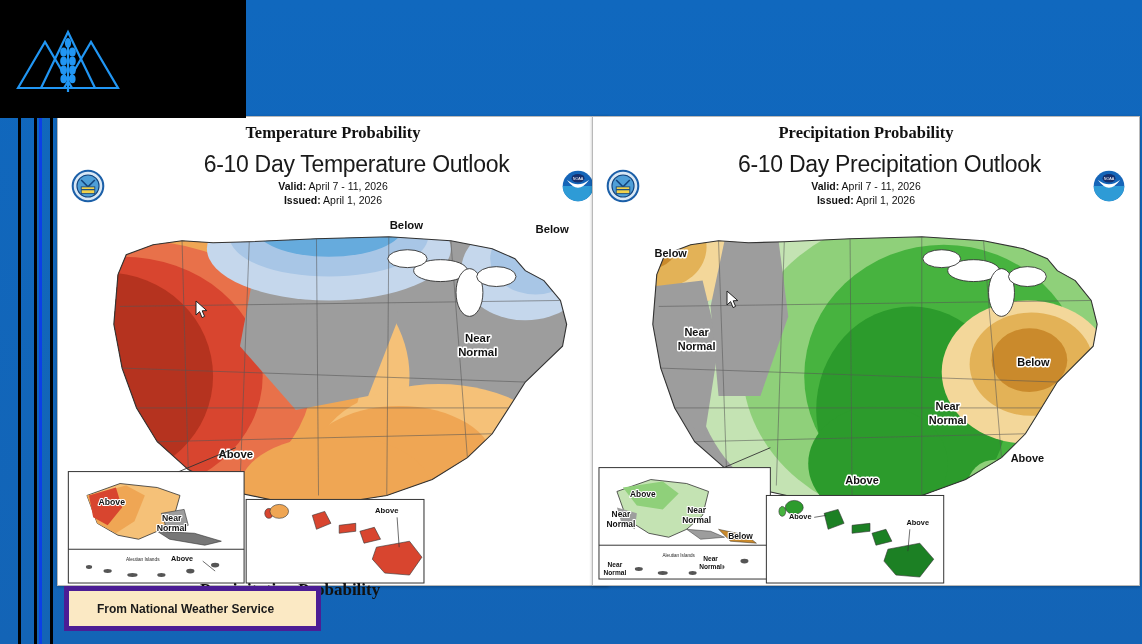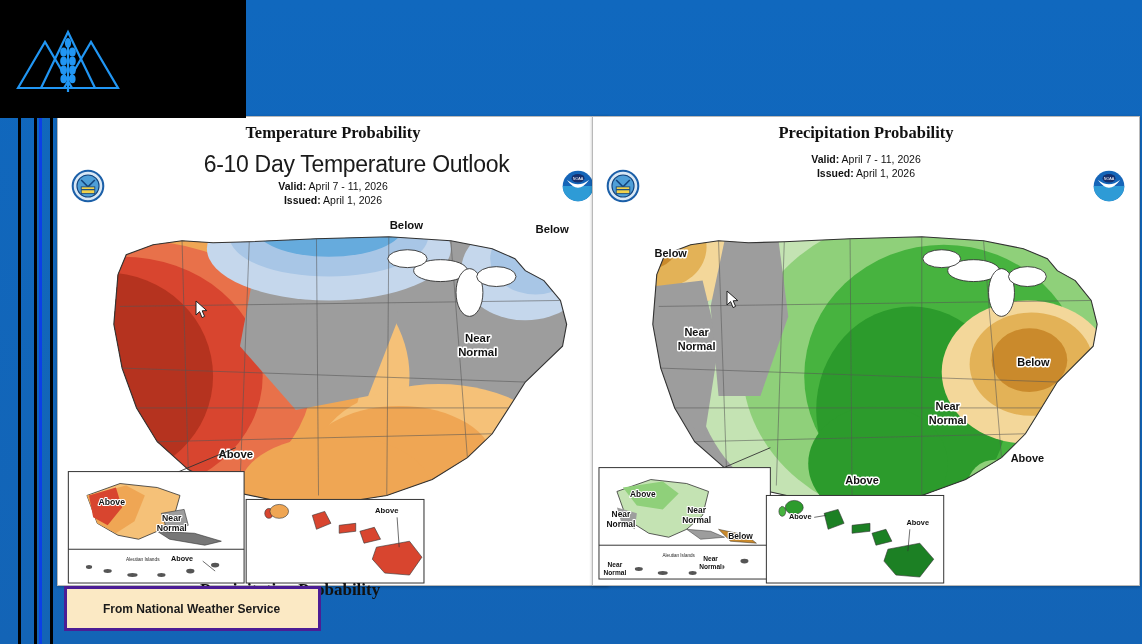--- a/index.html
+++ b/index.html
@@ -33,21 +33,21 @@
   .seal{position:absolute;top:52px;width:34px;height:34px;}
   .seal.left{left:13px;} .seal.right{right:13px;}
   
   .mapwrap{position:absolute;left:0;top:80px;width:100%;bottom:0;}
   .mapwrap svg{display:block;width:100%;height:100%;}
   .mlabel{font-family:"Liberation Sans",sans-serif;font-weight:bold;fill:#111;
           paint-order:stroke;stroke:#fff;stroke-width:3px;stroke-linejoin:round;}
   .mlabel.sm{stroke-width:2.2px;}
   
   #caption{position:absolute;left:64px;top:586px;width:257px;height:45px;background:#FBE9C4;
-     border:3px solid #4c1d95;z-index:9;display:flex;align-items:center;padding-left:36px;
+     border:5px solid #4c1d95;z-index:9;display:flex;align-items:center;padding-left:28px;
      font-size:12px;font-weight:bold;color:#1a1a1a;}
   
   .cursor{position:absolute;z-index:8;width:13px;height:19px;}
 </style>
 </head>
 <body>
 
 <div id="slide-bg"></div>
 
 <div class="stripe" style="left:18px;width:3px;background:#000;"></div>
@@ -213,20 +213,21 @@
   </svg>
   <svg class="seal right" viewBox="0 0 40 40">
     <circle cx="20" cy="20" r="18" fill="#1565B8"></circle>
     <path d="M2 20 A18 18 0 0 0 38 20 Z" fill="#2E9BD6"></path>
     <path d="M7 13 Q20 31 33 13 Q20 23 7 13 Z" fill="#fff"></path>
     <ellipse cx="20" cy="11" rx="7.6" ry="5" fill="#15306E"></ellipse>
     <text x="20" y="13" font-size="4.4" fill="#fff" text-anchor="middle" font-family="Liberation Sans, sans-serif">NOAA</text>
   </svg>
 
   <div class="map-head">
+    <div class="big">6-10 Day Precipitation Outlook</div>
     <div class="meta">
       <div><b>Valid:</b>
         <span>April 7 - 11, 2026</span></div>
       <div><b>Issued:</b>
         <span>April 1, 2026</span></div>
     </div>
   </div>
 
   <div class="mapwrap">
     <svg viewBox="0 0 548 390" preserveAspectRatio="none">

